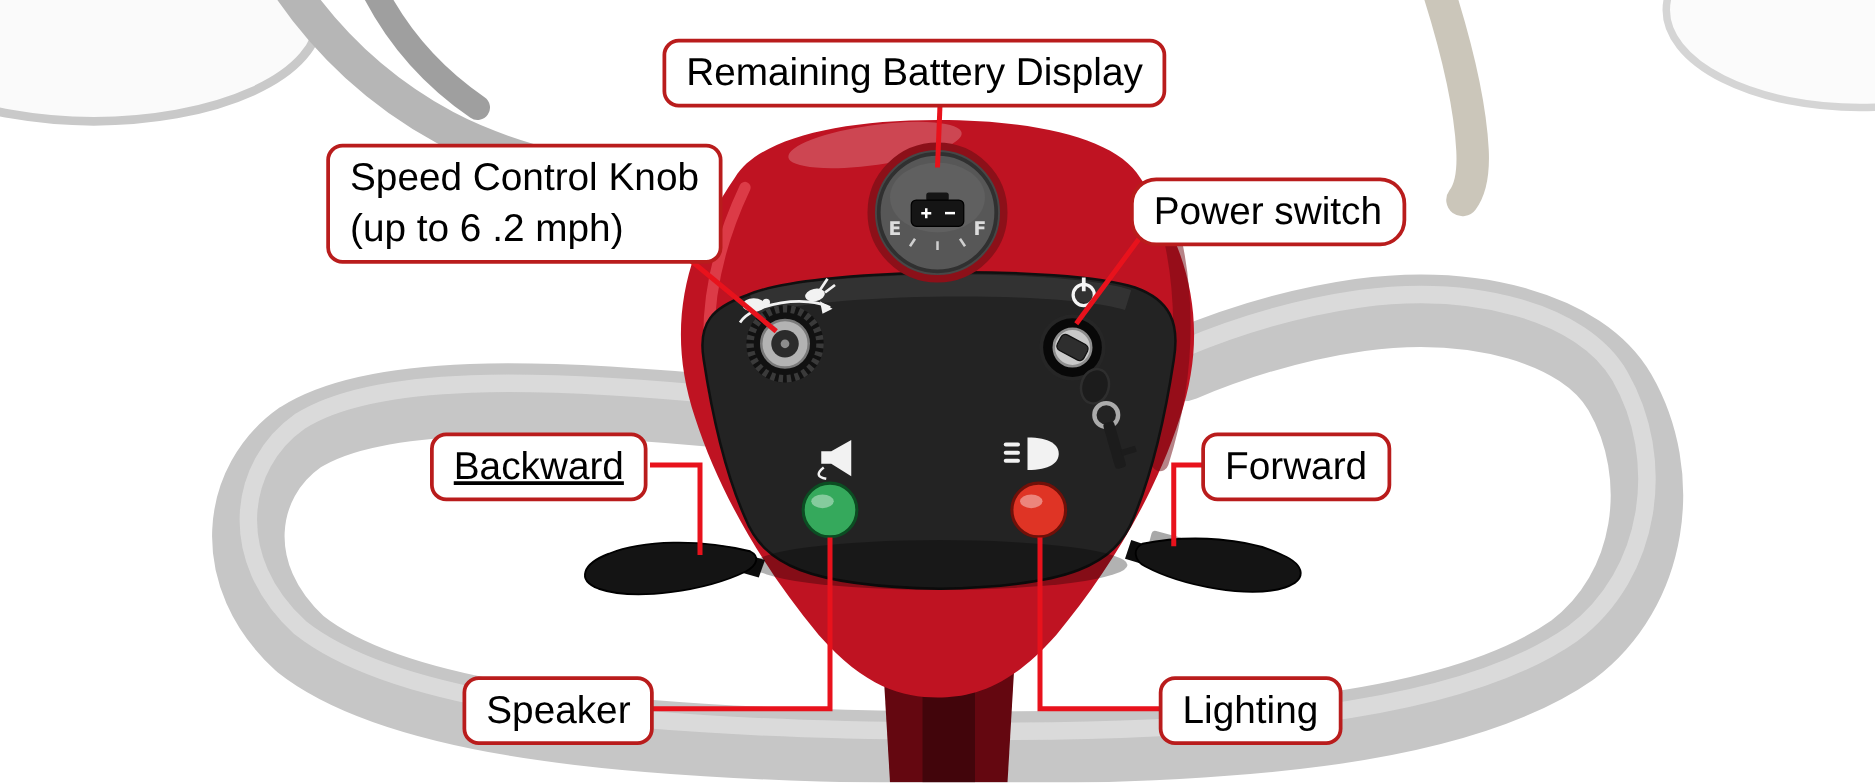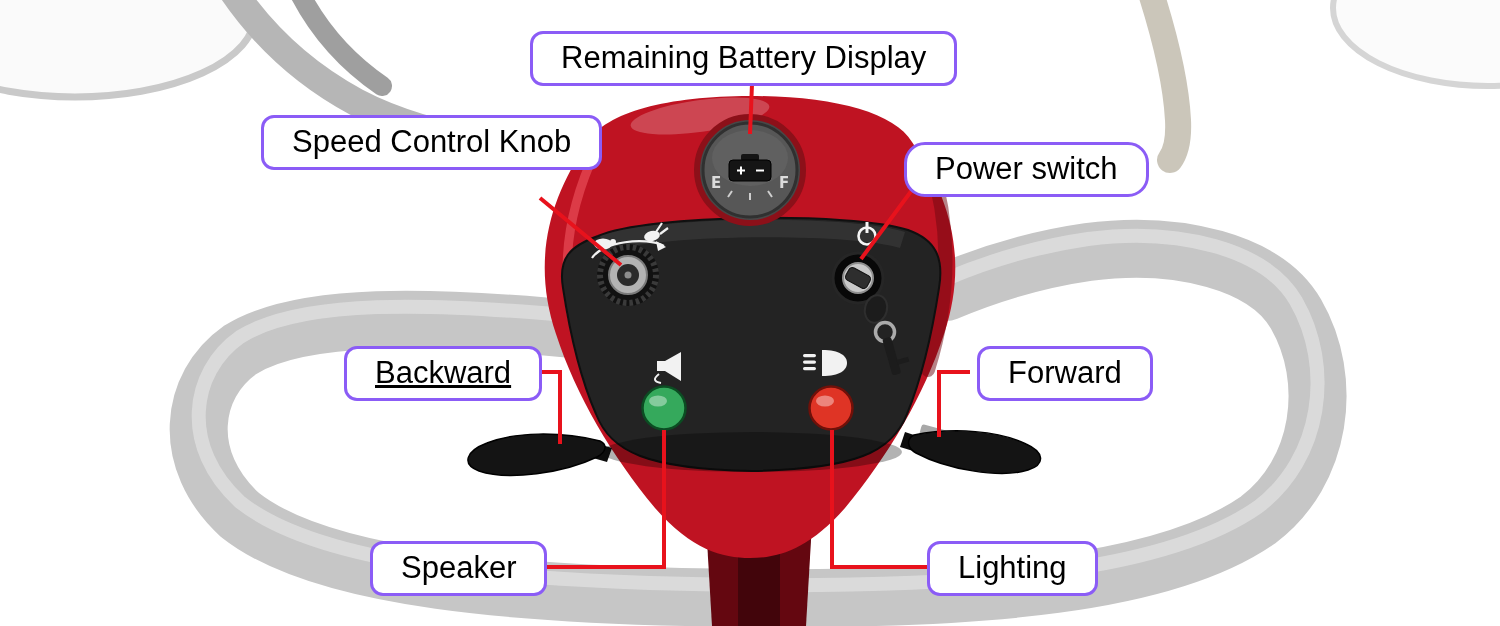--- a/index.html
+++ b/index.html
@@ -4,22 +4,22 @@
 <style>
   html,body{margin:0;padding:0;background:#ffffff;}
   .stage{
     position:relative;width:1500px;height:626px;overflow:hidden;background:#ffffff;
     font-family:"Liberation Sans", sans-serif;
   }
   .stage svg.scene{position:absolute;left:0;top:0;z-index:1;}
   .stage svg.leaders{position:absolute;left:0;top:0;z-index:5;pointer-events:none;}
   .callout{
     position:absolute;z-index:10;background:#ffffff;
-    border:3px solid #8b5cf6;border-radius:13px;
-    padding:4px 28px;font-size:31px;line-height:1.32;color:#000;
+    border:3px solid #b91c1c;border-radius:13px;
+    padding:4px 16px;font-size:31px;line-height:1.32;color:#000;
     white-space:nowrap;
   }
   .callout div{white-space:nowrap;}
   svg text{font-family:"DejaVu Sans", sans-serif;}
 </style>
 </head>
 <body>
 
 <div class="stage">
 
@@ -163,31 +163,32 @@
     <polyline points="664,430 664,567 515,567" fill="none" stroke-width="4" stroke="#e8121c"></polyline>
     <polyline points="832,430 832,567 945,567" fill="none" stroke-width="4" stroke="#e8121c"></polyline>
   </svg>
 
   <div class="callout" style="left:530px;top:31px;">
     <span>Remaining Battery Display</span>
   </div>
 
   <div class="callout" style="left:261px;top:115px;">
     <div>Speed Control Knob</div>
+    <div>(up to 6 .2 mph)</div>
   </div>
 
   <div class="callout" style="left:904px;top:142px;border-radius:21px;">
     <span>Power switch</span>
   </div>
 
   <div class="callout" style="left:344px;top:346px;text-decoration:underline;">
     <span>Backward</span>
   </div>
 
-  <div class="callout" style="left:961px;top:346px;margin-left:16px;">
+  <div class="callout" style="left:961px;top:346px;">
     <span>Forward</span>
   </div>
 
   <div class="callout" style="left:370px;top:541px;">
     <span>Speaker</span>
   </div>
 
   <div class="callout" style="left:927px;top:541px;text-align:center;">
     <span>Lighting</span>
   </div>

